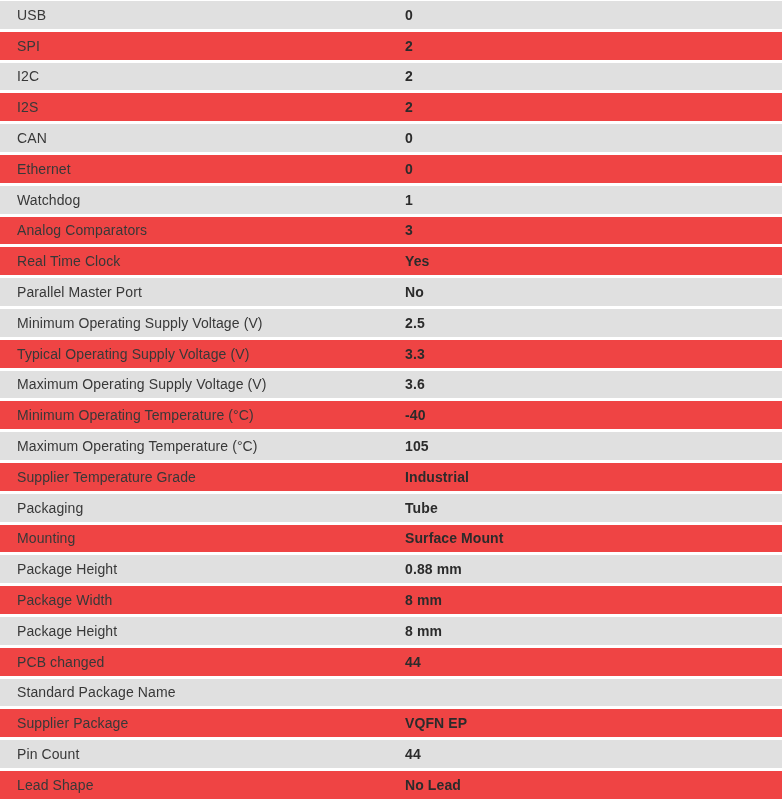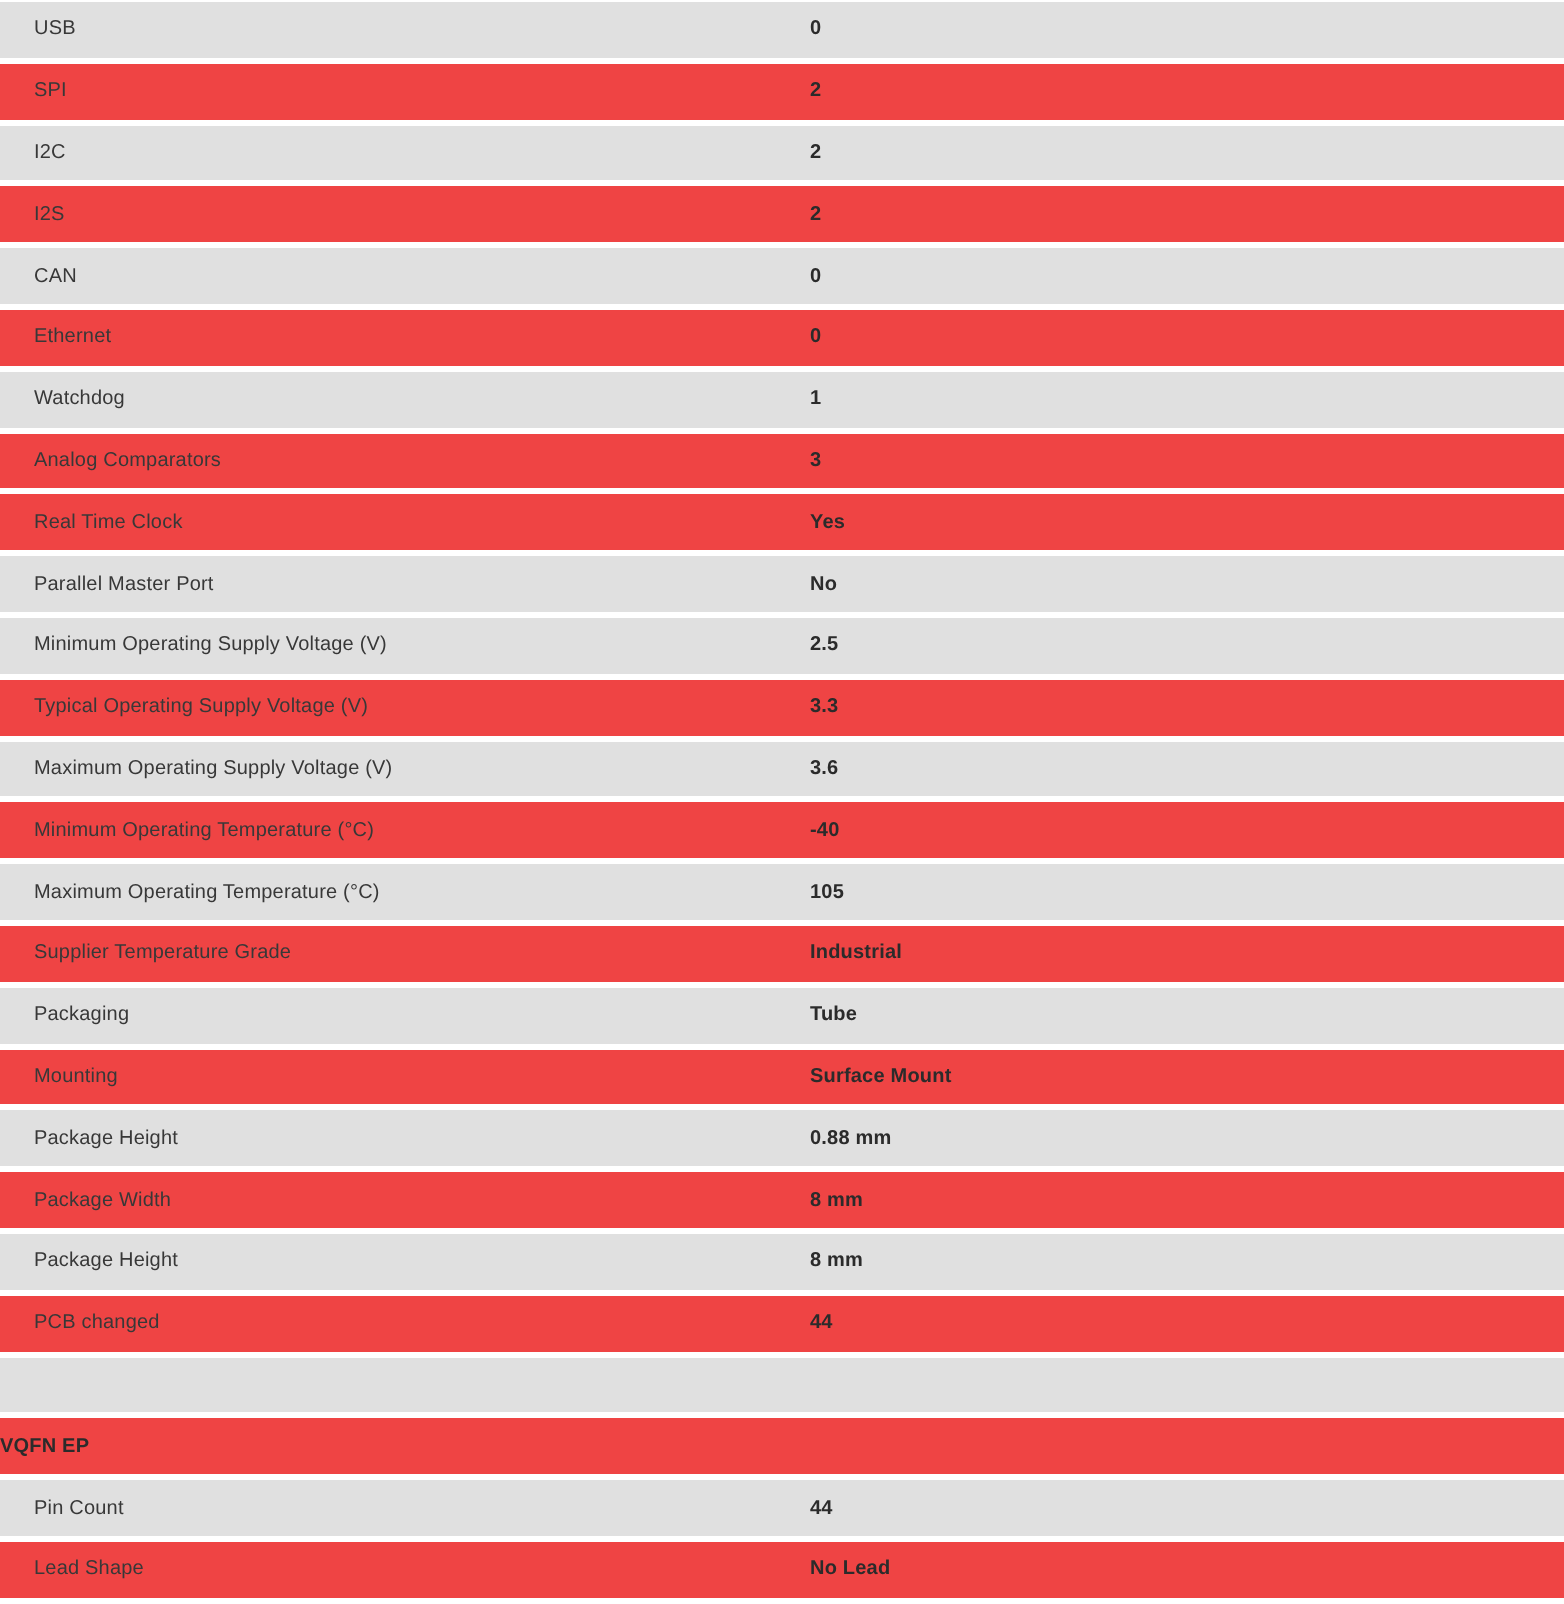--- a/index.html
+++ b/index.html
@@ -7,21 +7,21 @@
     padding: 0;
     background: #ffffff;
   }
   .spec-table {
     width: 782px;
     height: 802px;
     overflow: hidden;
     padding-top: 1px;
     box-sizing: border-box;
     font-family: "Liberation Sans", "DejaVu Sans", sans-serif;
-    font-size: 10px;
+    font-size: 14px;
     color: #333333;
   }
   .row {
     display: flex;
     align-items: center;
     height: 30.8px;
     box-sizing: border-box;
     border-bottom: 3px solid #ffffff;
     background: #ef4444;
   }
@@ -134,22 +134,24 @@
     </div>
     <div class="row odd">
       <div class="cell label">Package Height</div>
       <div class="cell value">8 mm</div>
     </div>
     <div class="row even">
       <div class="cell label">PCB changed</div>
       <div class="cell value">44</div>
     </div>
     <div class="row odd">
+      <div class="cell label">Standard Package Name</div>
     </div>
     <div class="row even">
+      <div class="cell label">Supplier Package</div>
       <div class="cell value">VQFN EP</div>
     </div>
     <div class="row odd">
       <div class="cell label">Pin Count</div>
       <div class="cell value">44</div>
     </div>
     <div class="row even">
       <div class="cell label">Lead Shape</div>
       <div class="cell value">No Lead</div>
     </div>

